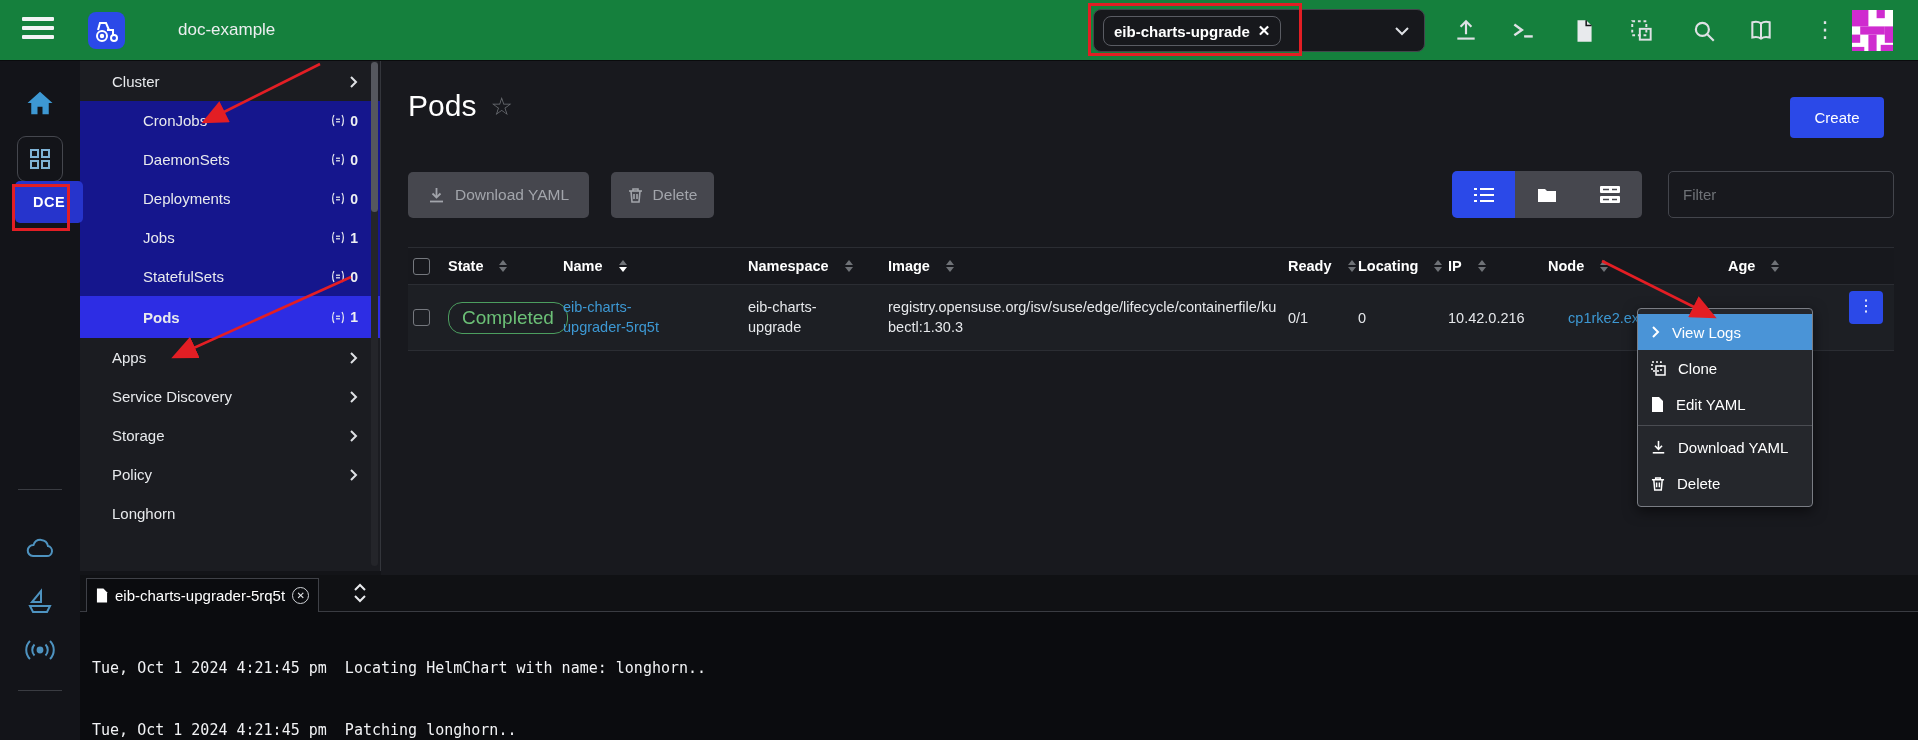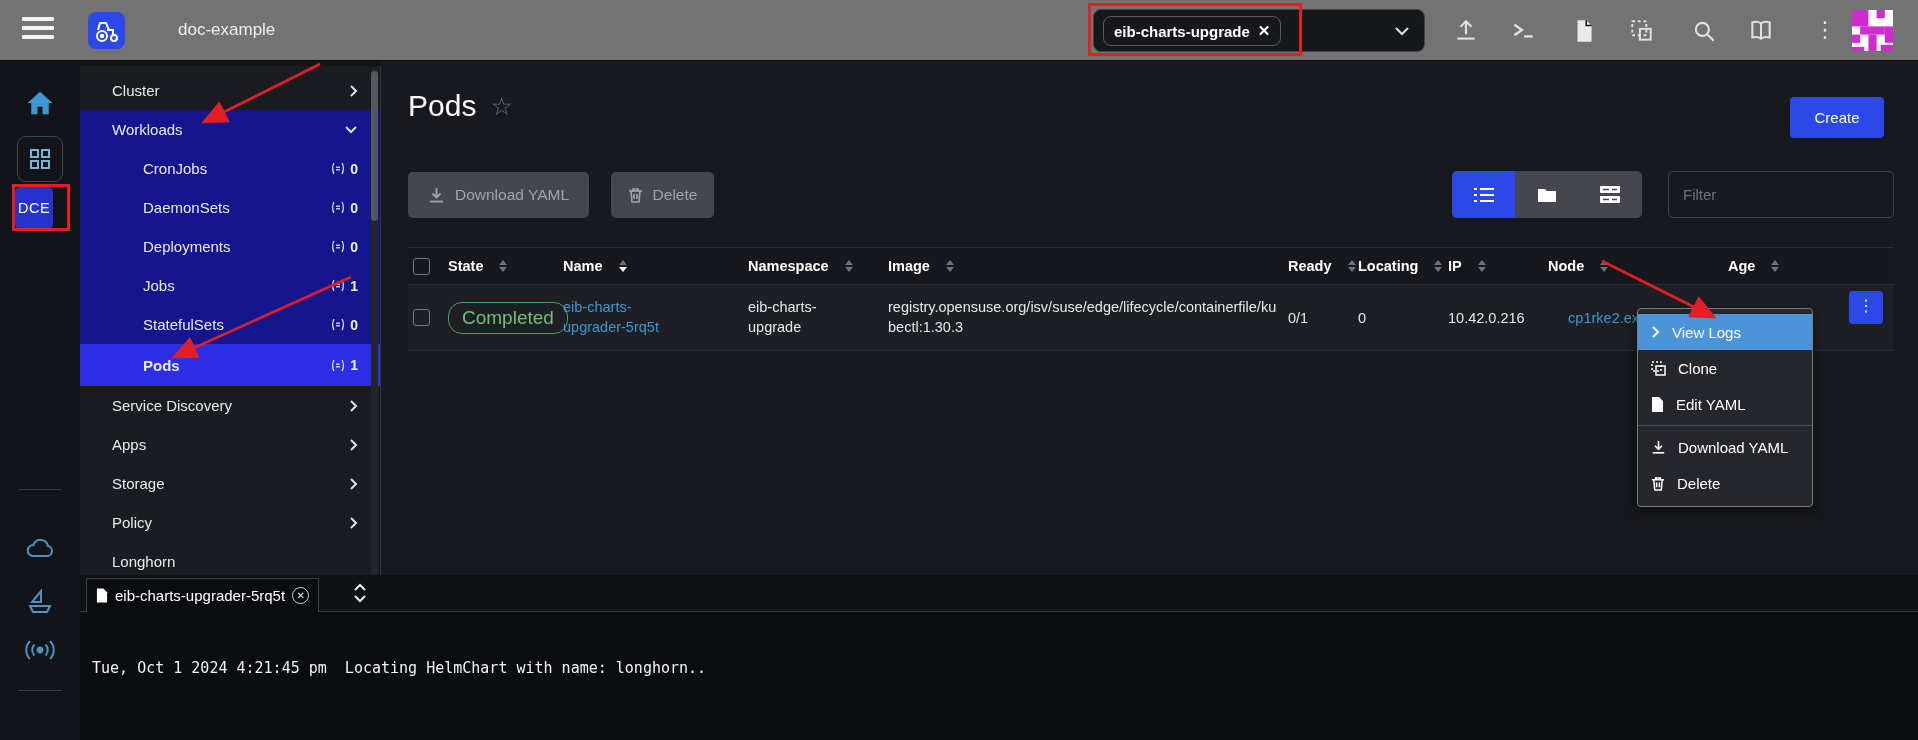--- a/index.html
+++ b/index.html
@@ -1,47 +1,47 @@
 <!DOCTYPE html>
 <html><head>
 <meta charset="utf-8">
 <style>
   * { margin:0; padding:0; box-sizing:border-box; }
   html,body { width:1918px; height:740px; background:#131418; overflow:hidden;
               font-family:"Liberation Sans", sans-serif; color:#e6e8eb; }
 
   
   #topbar { position:absolute; left:0; top:0; width:1918px; height:61px;
-            background:#737373; border-bottom:1px solid #0a0b0d; z-index:20; }
+            background:#15803d; border-bottom:1px solid #0a0b0d; z-index:20; }
   .hamburger { position:absolute; left:22px; top:17px; width:32px; height:26px; cursor:pointer; }
   .hamburger span { display:block; height:4px; background:#f2f3f5; border-radius:1px; margin-bottom:5px; }
   .logo-box { position:absolute; left:88px; top:12px; width:37px; height:37px; border-radius:8px;
               background:#2b49e8; display:flex; align-items:center; justify-content:center; }
   .cluster-title { position:absolute; left:178px; top:20px; font-size:17px; font-weight:500; color:#eceef0; }
   .searchbox { position:absolute; left:1093px; top:9px; width:332px; height:43px;
                border:1px solid #43454c; border-radius:8px; background:#17181c; }
   .chip { position:absolute; left:9px; top:6px; height:30px; padding:0 10px; display:flex; gap:8px;
           align-items:center; border:1px solid #5a5c63; border-radius:8px; font-size:15px; font-weight:700; color:#fff; }
   .chip .x { font-size:15px; font-weight:700; color:#fff; cursor:pointer; }
   .sel-chev { position:absolute; right:14px; top:14px; }
   .tb-icon { position:absolute; top:18px; width:26px; height:26px; cursor:pointer; }
   .avatar { position:absolute; left:1852px; top:10px; width:41px; height:41px; }
 
   
   #rail { position:absolute; left:0; top:61px; width:80px; height:679px; background:#131419; z-index:15; }
   .rail-item { position:absolute; left:0; width:80px; display:flex; justify-content:center; }
   .rail-boxbtn { position:absolute; left:17px; top:75px; width:46px; height:46px; border:1px solid #45474e;
                  border-radius:9px; display:flex; align-items:center; justify-content:center; cursor:pointer; }
-  .dce-btn { position:absolute; left:15px; top:126px; width:38px; height:42px; background:#2634cc;
-             border-radius:5px; color:#fff; font-weight:400; font-size:14.5px; letter-spacing:.5px;
+  .dce-btn { position:absolute; left:15px; top:120px; width:68px; height:42px; background:#2634cc;
+             border-radius:5px; color:#fff; font-weight:700; font-size:14.5px; letter-spacing:.5px;
              display:flex; align-items:center; justify-content:center; cursor:pointer; }
   .rail-div { position:absolute; left:18px; width:44px; border-top:1px solid #3a3c42; }
 
   
-  #sidebar { position:absolute; left:80px; top:66px; width:301px; height:514px; background:#1b1c21;
+  #sidebar { position:absolute; left:80px; top:57px; width:301px; height:514px; background:#1b1c21;
              border-right:1px solid #33353b; overflow:hidden; z-index:10;text-align:center; }
   .side-row { height:39px; display:flex; align-items:center; padding:0 22px 0 32px;
               font-size:15px; color:#e8eaed; cursor:pointer; position:relative; }
   .side-row.child { padding-left:63px; }
   .side-spacer { height:5px; }
   .wl-group { background:#15168d; }
   .side-row.active { background:#2d2de4; height:42px; font-weight:700; }
   .side-chev { margin-left:auto; display:flex; }
   .count { margin-left:auto; display:flex; align-items:center; gap:5px; font-size:14px; font-weight:700; color:#eef0f2; }
   .sb-track { position:absolute; right:2px; top:3px; width:7px; height:506px; background:#24252a; border-radius:4px; }
@@ -245,28 +245,20 @@
   <div class="side-row">
     <span>Cluster</span>
     <span class="side-chev">
         <svg class="ic" width="9" height="14" viewBox="0 0 9 14">
           <polyline points="2,2 7,7 2,12" fill="none" stroke="#dfe1e5" stroke-width="2"></polyline>
         </svg>
       </span>
   </div>
 
   <div class="wl-group">
-    <div class="side-row">
-      <span>Workloads</span>
-      <span class="side-chev">
-          <svg class="ic" width="14" height="9" viewBox="0 0 14 9">
-            <polyline points="2,2 7,7 12,2" fill="none" stroke="#dfe1e5" stroke-width="2"></polyline>
-          </svg>
-        </span>
-    </div>
     <div class="side-row child">
       <span>CronJobs</span>
       <span class="count">
           <svg class="ic" width="14" height="13" viewBox="0 0 14 13">
             <g stroke="#eef0f2" stroke-width="1.2" fill="none">
               <path d="M3 1C1.2 3.8 1.2 9.2 3 12"></path>
               <path d="M11 1c1.8 2.8 1.8 8.2 0 11"></path>
               <line x1="5" y1="5.2" x2="9" y2="5.2"></line>
               <line x1="5" y1="7.8" x2="9" y2="7.8"></line>
             </g>
@@ -340,29 +332,29 @@
               <line x1="5" y1="5.2" x2="9" y2="5.2"></line>
               <line x1="5" y1="7.8" x2="9" y2="7.8"></line>
             </g>
           </svg>
           <span>1</span>
         </span>
     </div>
   </div>
 
   <div class="side-row">
-    <span>Service Discovery</span>
+    <span>Apps</span>
     <span class="side-chev">
         <svg class="ic" width="9" height="14" viewBox="0 0 9 14">
           <polyline points="2,2 7,7 2,12" fill="none" stroke="#dfe1e5" stroke-width="2"></polyline>
         </svg>
       </span>
   </div>
   <div class="side-row">
-    <span>Apps</span>
+    <span>Service Discovery</span>
     <span class="side-chev">
         <svg class="ic" width="9" height="14" viewBox="0 0 9 14">
           <polyline points="2,2 7,7 2,12" fill="none" stroke="#dfe1e5" stroke-width="2"></polyline>
         </svg>
       </span>
   </div>
   <div class="side-row">
     <span>Storage</span>
     <span class="side-chev">
         <svg class="ic" width="9" height="14" viewBox="0 0 9 14">
@@ -598,20 +590,21 @@
       <svg class="ic" width="16" height="24" viewBox="0 0 16 24">
           <g fill="none" stroke="#e8eaed" stroke-width="2">
             <polyline points="3,9 8,4 13,9"></polyline>
             <polyline points="3,15 8,20 13,15"></polyline>
           </g>
         </svg>
     </div>
   </div>
   <div class="loglines">
     <div>Tue, Oct 1 2024 4:21:45 pm  Locating HelmChart with name: longhorn..</div>
+    <div>Tue, Oct 1 2024 4:21:45 pm  Patching longhorn..</div>
     
     
     
     
   </div>
 </div>
 
 <div class="redbox" style="left:1088px; top:3px; width:214px; height:53px"></div>
 <div class="redbox" style="left:12px; top:184px; width:58px; height:47px"></div>
 <svg class="anno" style="left:0; top:0" width="1918" height="740">

